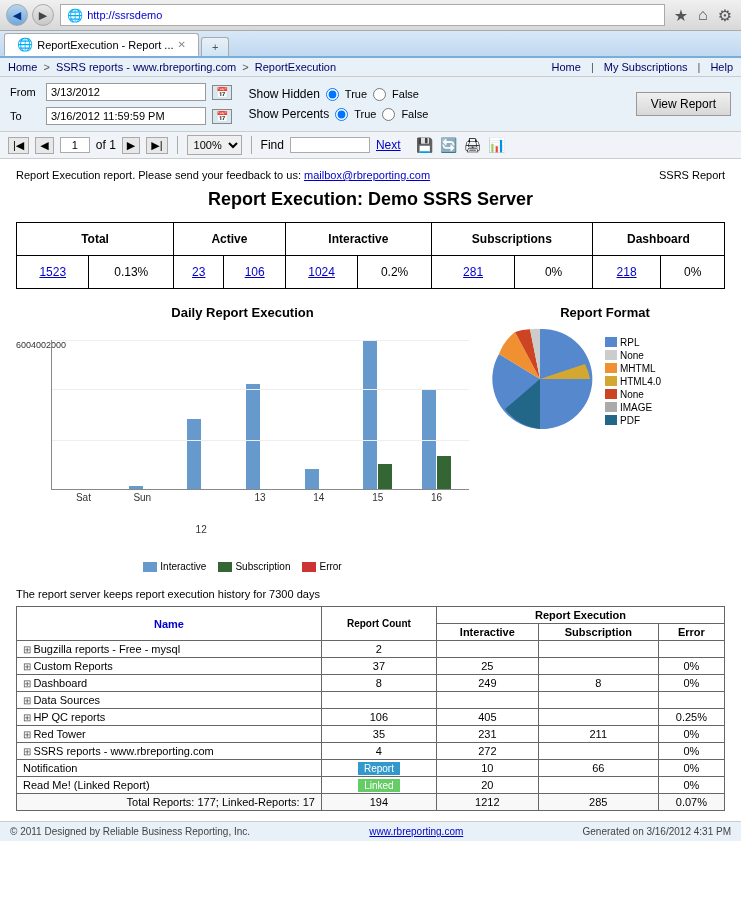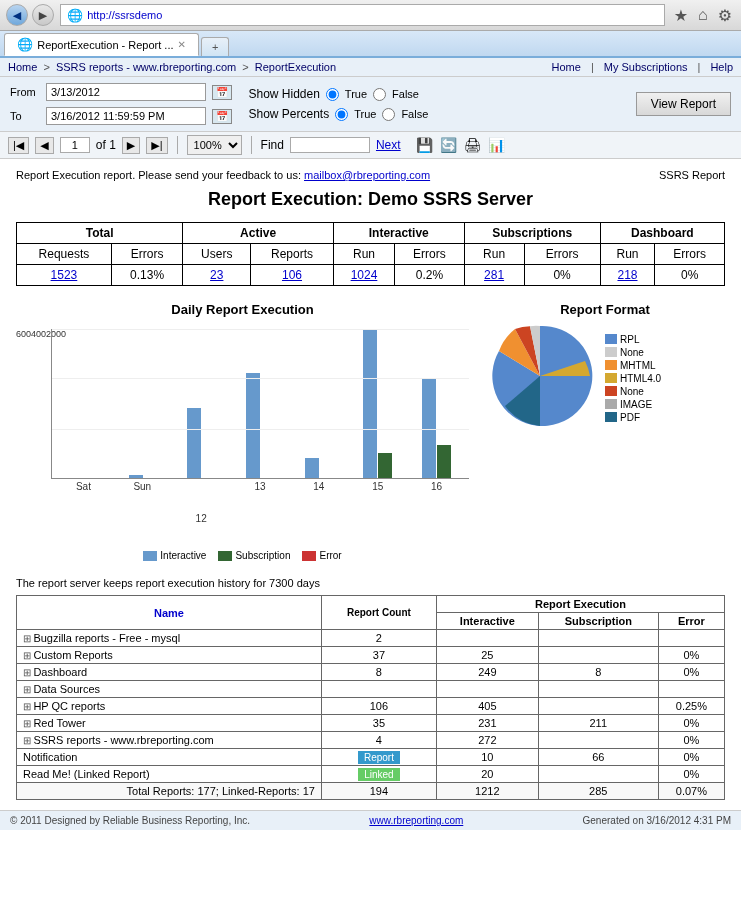--- a/index.html
+++ b/index.html
@@ -89,30 +89,30 @@
 
     
     .report-content { padding: 10px 16px; background: #fff; }
     .report-header-info { display: flex; justify-content: space-between; font-size: 11px; margin-bottom: 6px; }
     .report-email { color: #00c; text-decoration: underline; }
     .report-title { text-align: center; font-size: 18px; font-weight: bold; margin: 8px 0 12px; }
 
     
     .summary-table { width: 100%; border-collapse: collapse; margin-bottom: 16px; font-size: 12px; }
     .summary-table th, .summary-table td {
-      border: 1px solid #000; padding: 3px 8px; text-align: center;
+      border: 1px solid #000; padding: 9px 8px; text-align: center;
     }
     .summary-table th { background: #fff; font-weight: normal; }
     .summary-table .group-header { font-weight: bold; }
     .link-num { color: #00c; text-decoration: underline; cursor: pointer; }
 
     
     .charts-area { display: flex; gap: 16px; margin-bottom: 16px; }
     .bar-chart-container { flex: 1; }
-    .bar-chart-title { text-align: center; font-weight: bold; font-size: 13px; margin-bottom: 12px; }
+    .bar-chart-title { text-align: center; font-weight: bold; font-size: 13px; margin-bottom: 20px; }
     .pie-chart-container { width: 240px; }
     .pie-chart-title { font-weight: bold; font-size: 13px; margin-bottom: 4px; text-align: center; }
     .bar { width: 18px; }
     .bar.interactive { background: #6699cc; }
     .bar.subscription { background: #336633; }
     .legend { display: flex; gap: 12px; margin-top: 4px; font-size: 10px; align-items: center; justify-content: center; }
     .legend-item { display: flex; align-items: center; gap: 3px; }
     .legend-color { width: 14px; height: 10px; }
 
     
@@ -269,32 +269,20 @@
 
   <table class="summary-table">
     <thead>
       <tr>
         <th colspan="2" class="group-header">Total</th>
         <th colspan="2" class="group-header">Active</th>
         <th colspan="2" class="group-header">Interactive</th>
         <th colspan="2" class="group-header">Subscriptions</th>
         <th colspan="2" class="group-header">Dashboard</th>
       </tr>
-      <tr>
-        <th>Requests</th>
-        <th>Errors</th>
-        <th>Users</th>
-        <th>Reports</th>
-        <th>Run</th>
-        <th>Errors</th>
-        <th>Run</th>
-        <th>Errors</th>
-        <th>Run</th>
-        <th>Errors</th>
-      </tr>
     </thead>
     <tbody>
       <tr>
         <td class="link-num">1523</td>
         <td>0.13%</td>
         <td class="link-num">23</td>
         <td class="link-num">106</td>
         <td class="link-num">1024</td>
         <td>0.2%</td>
         <td class="link-num">281</td>

